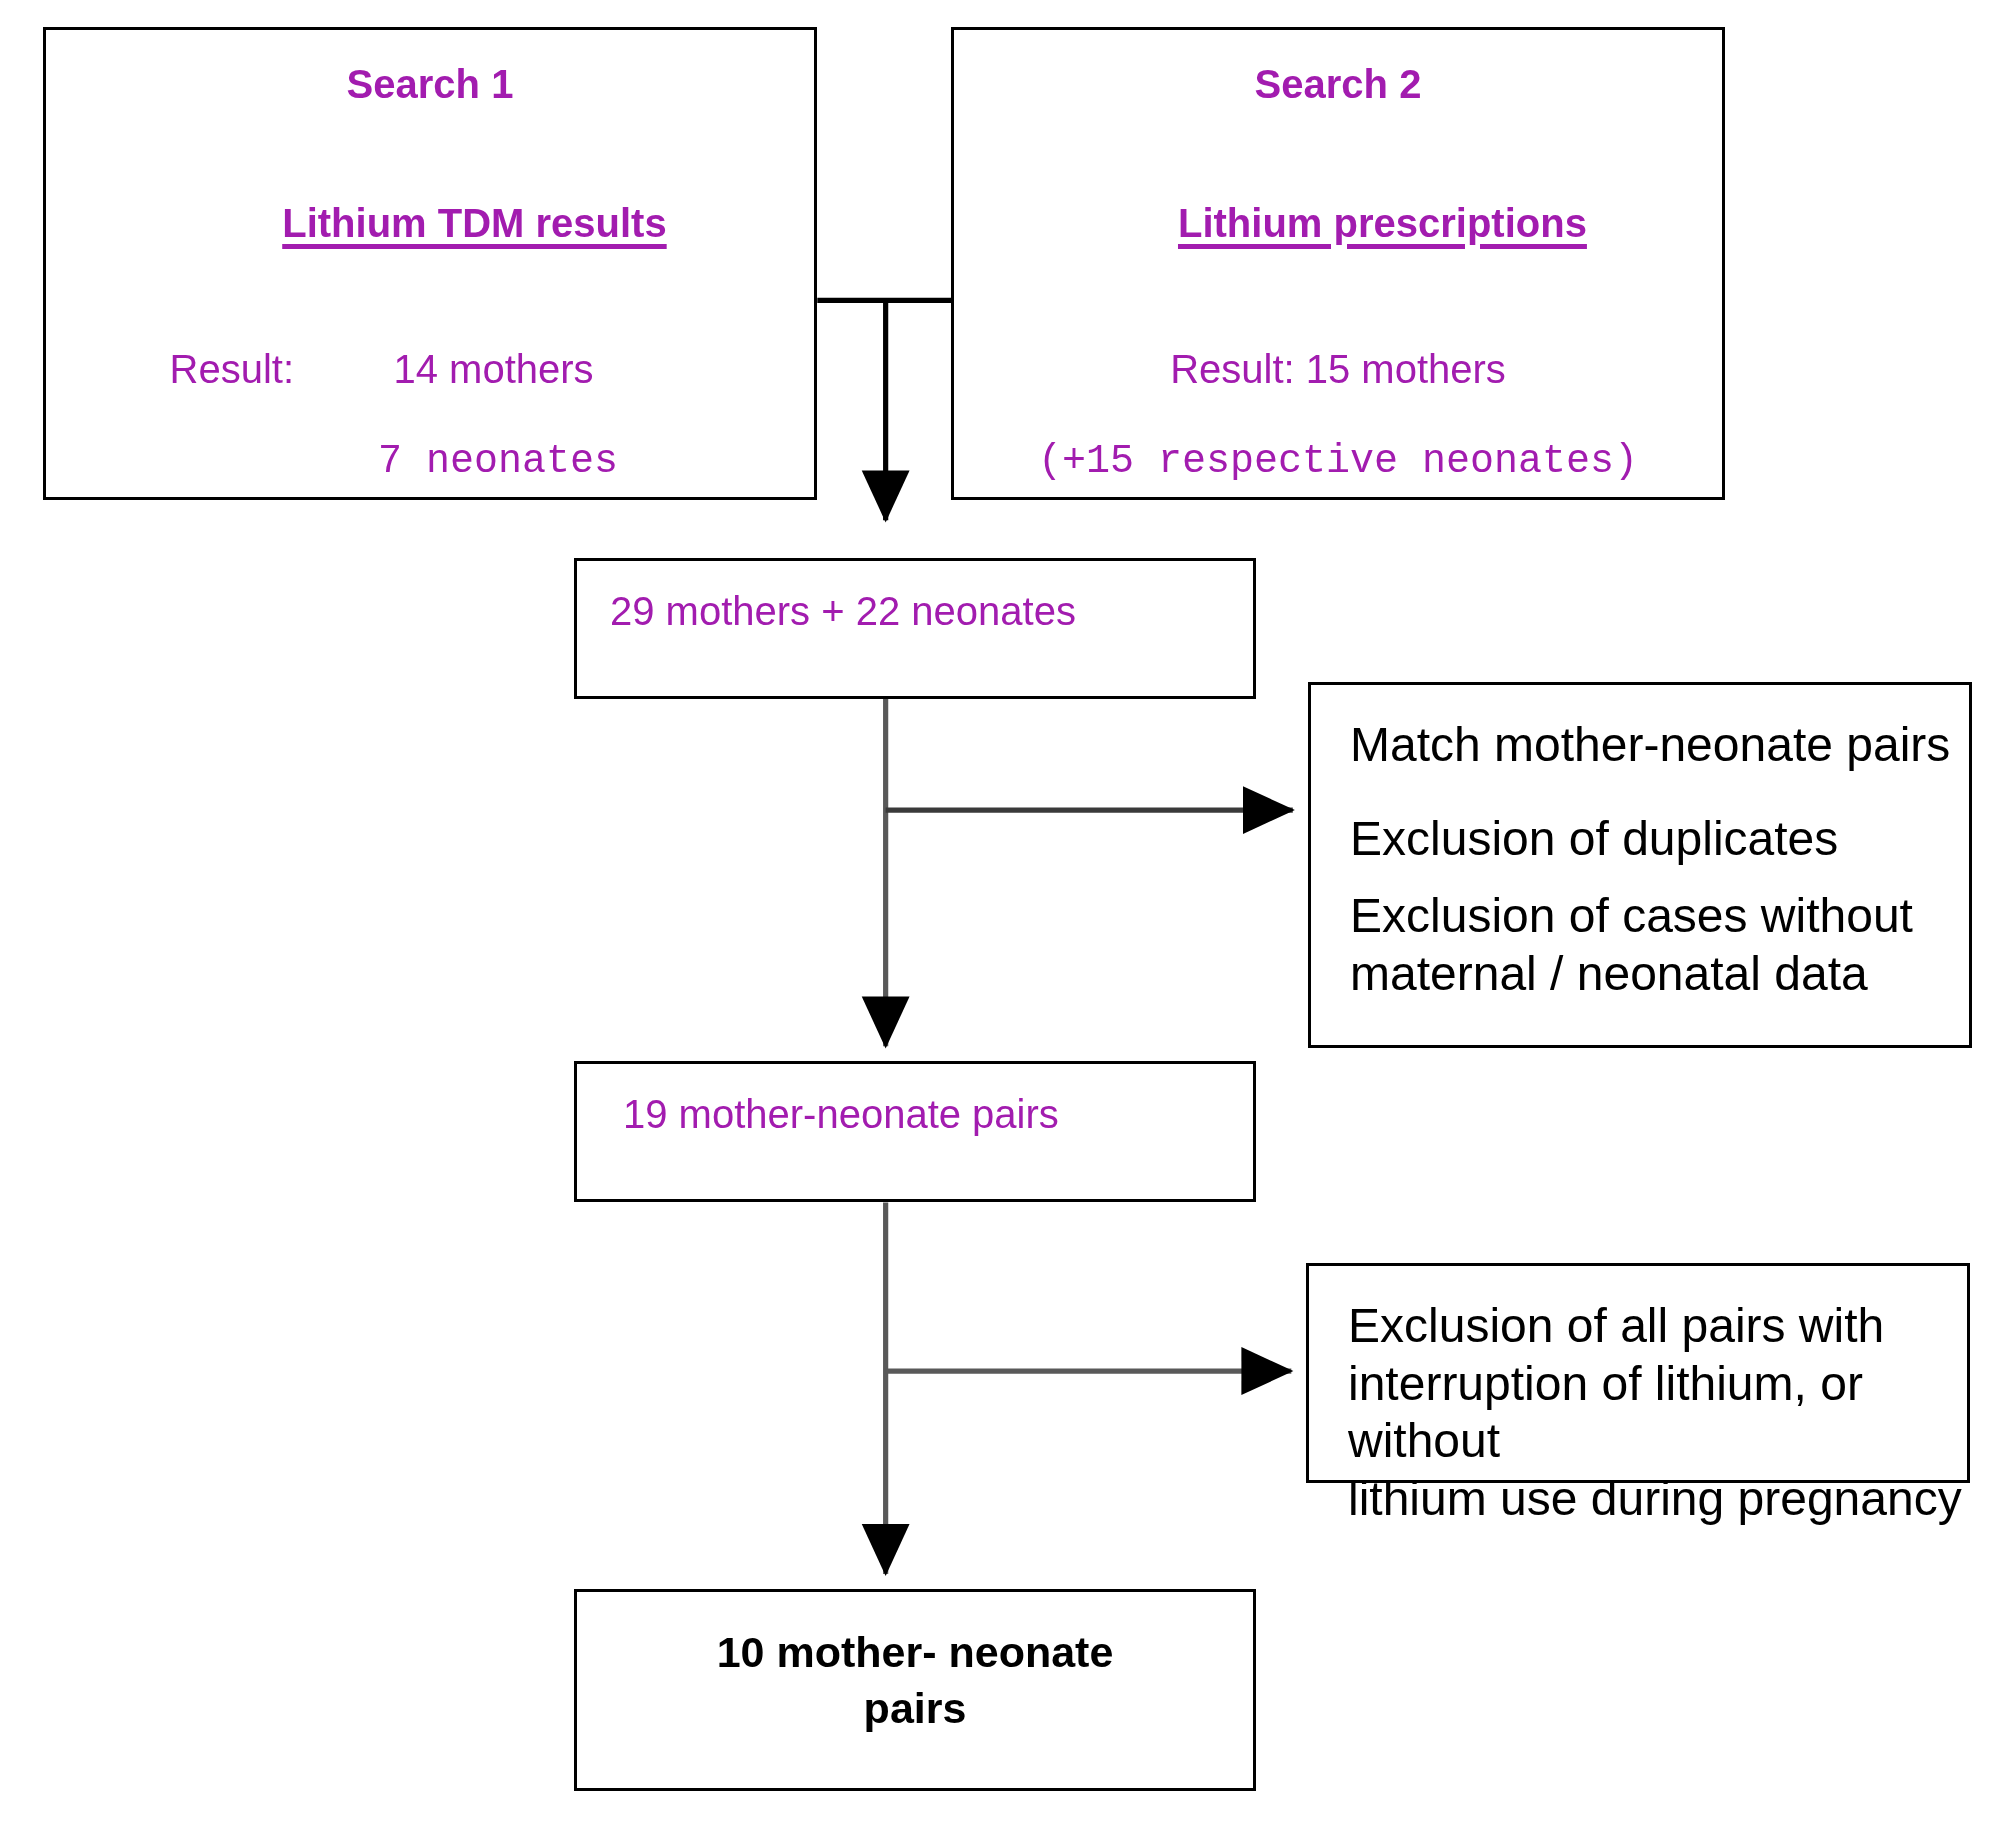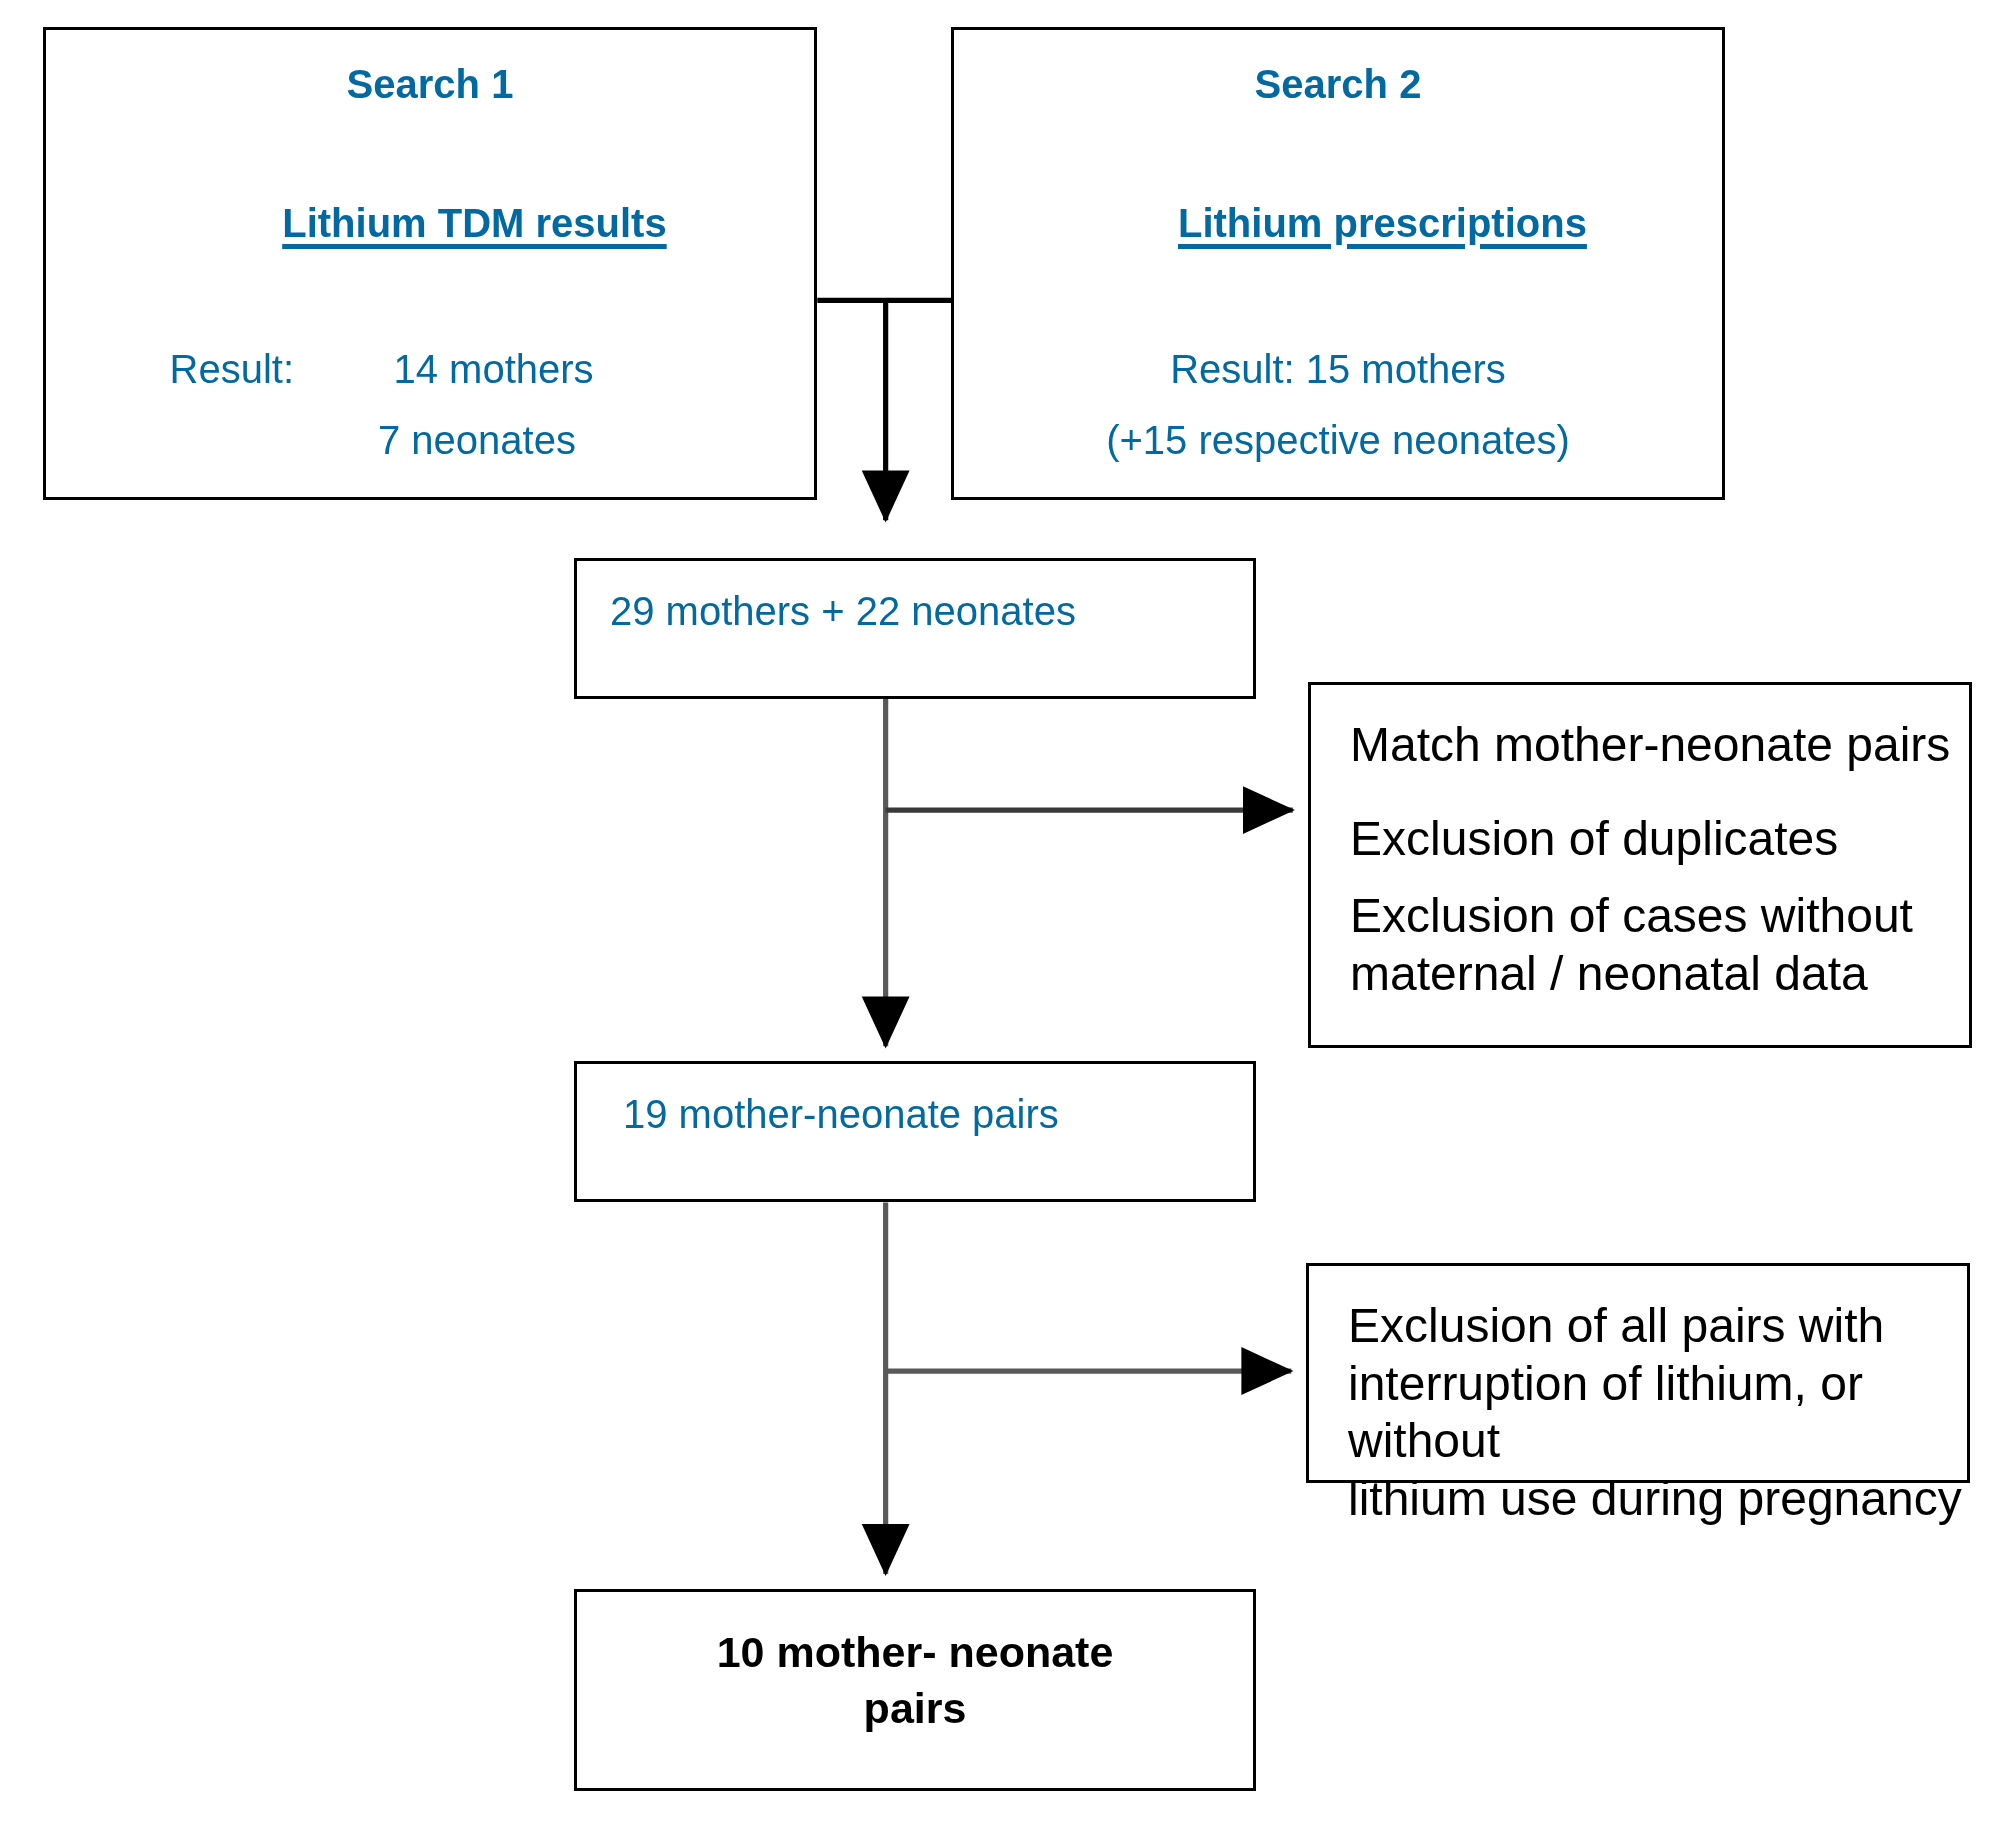--- a/index.html
+++ b/index.html
@@ -36,21 +36,21 @@
     display: flex;
     flex-direction: column;
   }
   .node.thin {
     border-width: 3px;
   }
   .node-line {
     font-size: 40px;
     line-height: 1.18;
     white-space: pre;
-    color: #0369a1;
+    color: #a21caf;
   }
   .center {
     text-align: center;
   }
   .bold {
     font-weight: bold;
   }
   .underline-heading {
     font-weight: bold;
     text-decoration: underline;
@@ -63,21 +63,21 @@
   #node-search-2 { left: 951px; top: 27px; width: 774px; height: 473px; }
 
   .search-inner {
     padding: 28px 25px 0 25px;
     display: flex;
     flex-direction: column;
   }
   .search-title   { margin-top: 3px; }
   .search-subject { margin-top: 45px; }
   .search-result  { margin-top: 51px; }
-  .search-extra   { margin-top: 24px; }
+  .search-extra   { margin-top: 45px; font-family: Liberation Mono, monospace; }
 
   
   .result-row {
     display: flex;
     justify-content: center;
   }
   .result-label { width: 193px; text-align: left; }
   .result-value { width: 297px; text-align: left; margin-left: 31px; }
   .result-value-2 { width: 297px; text-align: left; margin-left: 193px; }
 

